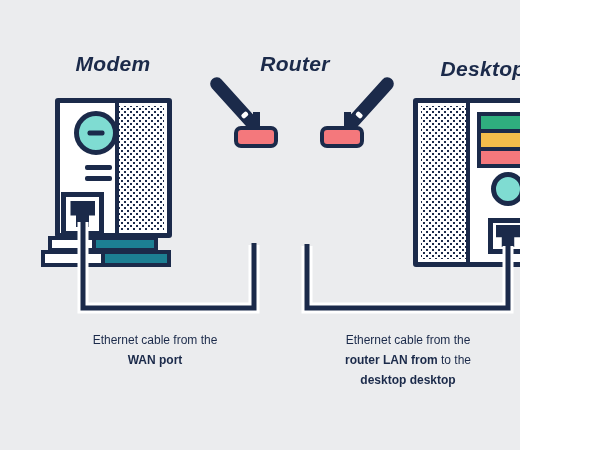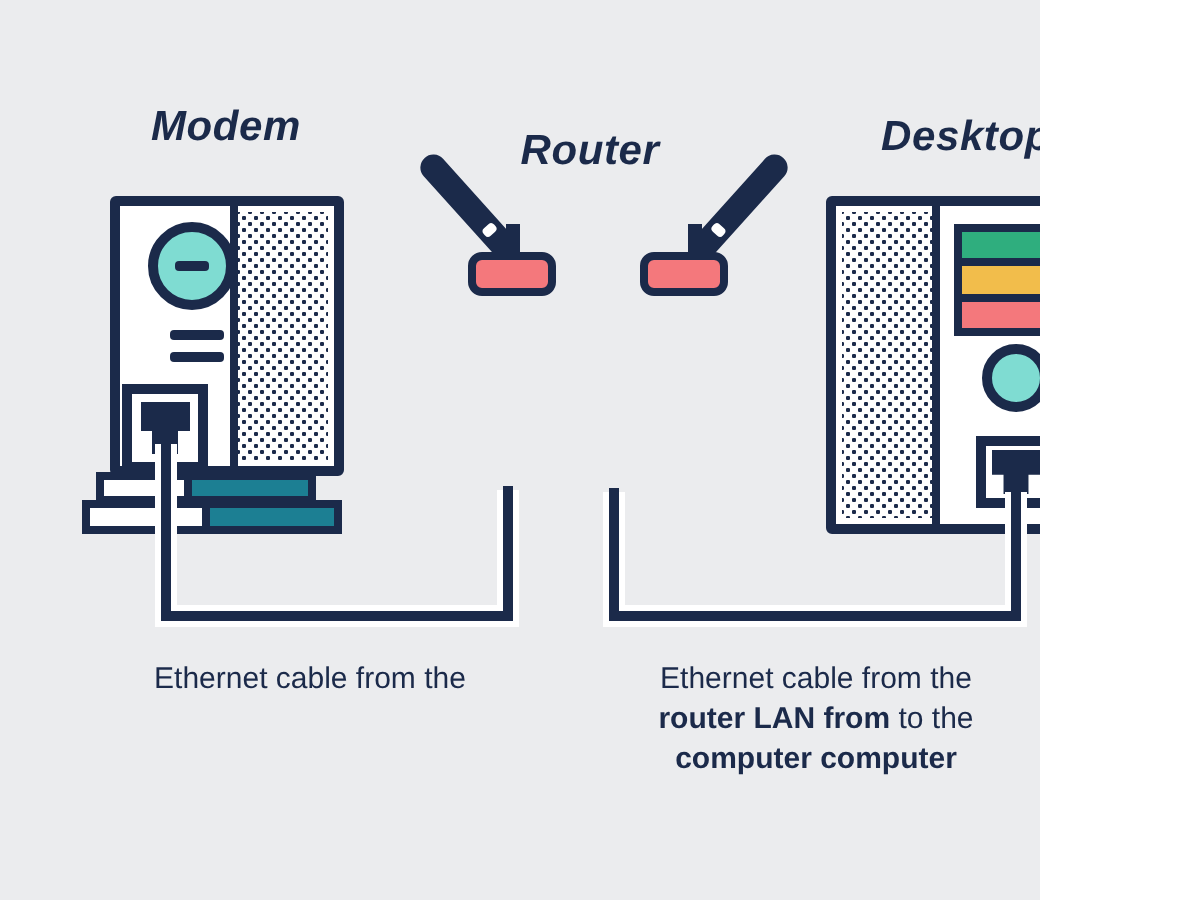--- a/index.html
+++ b/index.html
@@ -40,21 +40,21 @@
   .tick{position:absolute;width:5px;height:8px;background:var(--navy);}
   .port-label{position:absolute;font-size:16px;font-weight:bold;color:var(--navy);text-align:center;letter-spacing:.5px;}
   .lan-block{position:absolute;background:var(--yellow);border:4px solid var(--navy);box-sizing:border-box;}
 
   
   .bays{position:absolute;border:4px solid var(--navy);box-sizing:border-box;background:var(--navy);display:flex;flex-direction:column;gap:4px;}
   .bay{width:100%;flex:1;}
 
   .cables{position:absolute;left:0;top:0;pointer-events:none;}
 
-  .caption{position:absolute;width:250px;text-align:center;font-size:15px;line-height:20px;color:var(--navy);}
+  .caption{position:absolute;width:250px;text-align:center;font-size:12px;line-height:20px;color:var(--navy);}
   .caption b{font-weight:bold;}
 </style>
 </head>
 <body>
 
 <div class="canvas">
 
   <div class="device-title" style="left:53px;top:52px;width:120px;">Modem</div>
 
   <div class="body-box" style="left:55px;top:98px;width:117px;height:140px;">
@@ -70,21 +70,21 @@
     </div>
   </div>
 
   <div class="base-bar" style="left:48px;top:236px;width:110px;height:16px;">
     <div class="teal-seg" style="width:58px;"></div>
   </div>
   <div class="base-bar" style="left:41px;top:250px;width:130px;height:17px;">
     <div class="teal-seg" style="width:62px;"></div>
   </div>
 
-  <div class="device-title" style="left:235px;top:64px;width:120px;">Router</div>
+  <div class="device-title" style="left:235px;top:52px;width:120px;">Router</div>
 
   <div class="antenna" style="left:250px;top:62px;height:66px;transform-origin:50% 100%;transform:rotate(-42deg);">
       <div class="shine"></div>
     </div>
   <div class="antenna" style="left:341px;top:62px;height:66px;transform-origin:50% 100%;transform:rotate(42deg);">
       <div class="shine"></div>
     </div>
   <div class="stem" style="left:253px;top:112px;height:20px;"></div>
   <div class="stem" style="left:344px;top:112px;height:20px;"></div>
   <div class="mount" style="left:234px;top:126px;width:44px;"></div>
@@ -113,20 +113,21 @@
       <polyline points="83,220 83,308 254,308 254,243" fill="none" stroke="#1b2a4a" stroke-width="5"></polyline>
     </g>
     <g>
       <polyline points="307,246 307,308 508,308 508,246" fill="none" stroke="#ffffff" stroke-width="11"></polyline>
       <polyline points="307,244 307,308 508,308 508,244" fill="none" stroke="#1b2a4a" stroke-width="5"></polyline>
     </g>
   </svg>
 
   <div class="caption" style="left:30px;top:330px;">
       <div><span>Ethernet cable from the</span></div>
+      <div><b>WAN port</b></div>
     </div>
   <div class="caption" style="left:283px;top:330px;">
       <div><span>Ethernet cable from the</span></div>
       <div><b>router LAN from</b><span> to the</span></div>
-      <div><b>computer computer</b></div>
+      <div><b>desktop desktop</b></div>
     </div>
 
 </div>
 
 </body></html>

